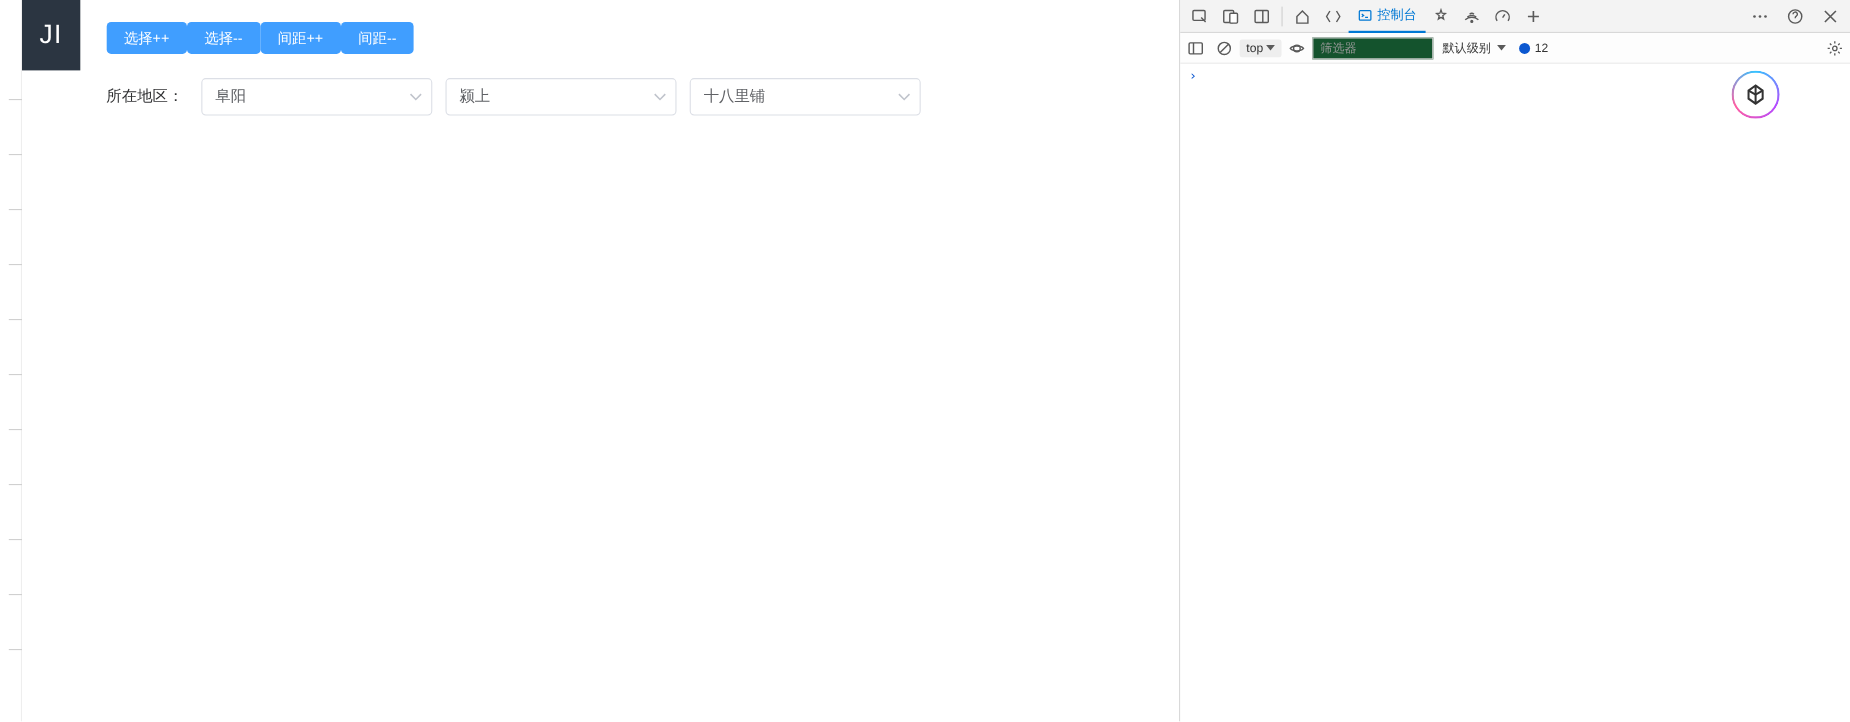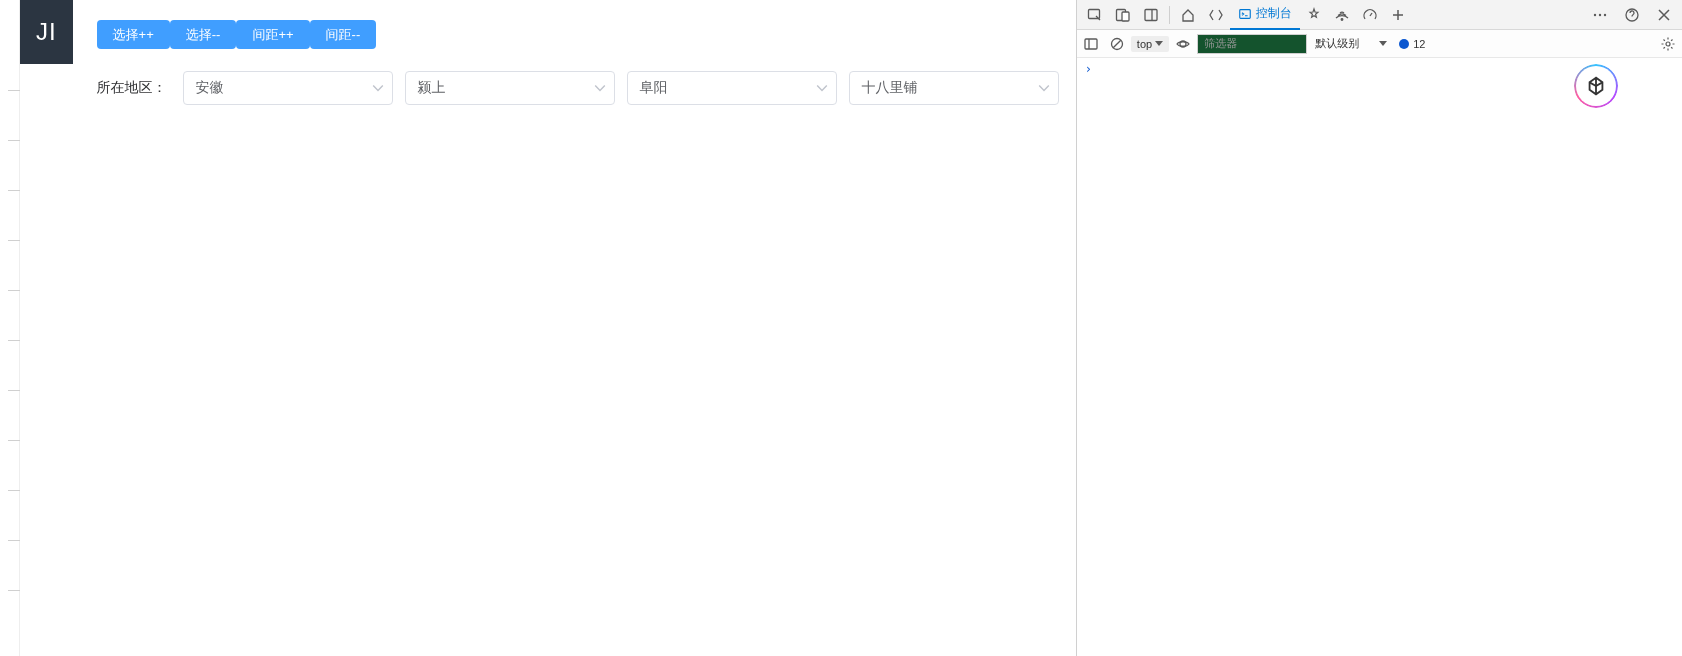--- a/index.html
+++ b/index.html
@@ -32,21 +32,21 @@
 .dt-iconbtn svg { width:16px; height:16px; }
 .dt-sep { width:1px; height:18px; background:#cfcfcf; margin:0 4px; }
 .dt-tab { display:flex; align-items:center; gap:4px; height:28px; padding:0 8px; color:#5a5a5a; cursor:pointer; }
 .dt-tab.active { color:#0078d4; border-bottom:2px solid #0078d4; height:30px; }
 .dt-spacer { flex:1; }
 .dt-right-ctrls { display:flex; align-items:center; gap:4px; position:absolute; right:4px; }
 
 .dt-toolbar { height:28px; display:flex; align-items:center; border-bottom:1px solid #e8e8e8; padding:0 2px; gap:2px; background:#fdfdfd; }
 .dt-toolbar .ctx { display:flex; align-items:center; gap:3px; padding:2px 6px; background:#eee; border-radius:2px; font-size:11px; cursor:pointer; }
 .dt-toolbar .filter { flex:0 0 auto; width:110px; height:20px; border:1px solid #d0d0d0; background:#14532d; font-size:11px; padding:0 6px; color:#888; display:flex; align-items:center; }
-.dt-toolbar .level { display:flex; align-items:center; gap:20px; font-size:11px; padding:0 6px; cursor:pointer; }
+.dt-toolbar .level { display:flex; align-items:center; gap:6px; font-size:11px; padding:0 6px; cursor:pointer; }
 .dt-toolbar .issue { display:flex; align-items:center; gap:4px; font-size:11px; padding:0 4px; cursor:pointer; }
 .issue-dot { width:10px; height:10px; border-radius:50%; background:#0b57d0; display:inline-block; }
 
 .dt-console { flex:1; background:#fff; padding:4px 8px; color:#0b57d0; position:relative; }
 .dt-console .prompt { color:#0b57d0; font-size:12px; font-family:Consolas,monospace; }
 
 .gear-right { position:absolute; right:0; top:1px; width:24px; height:24px; display:flex; align-items:center; justify-content:center; color:#5a5a5a; cursor:pointer; }
 
 
 .sf-badge { position:absolute; right:64px; top:64px; width:44px; height:44px; border-radius:50%; background:#fff; border:2px solid transparent; display:flex; align-items:center; justify-content:center; cursor:pointer; box-shadow:0 0 0 2px rgba(0,0,0,0); }
@@ -83,48 +83,40 @@
       <div class="btn-row">
         <button class="btn">选择++</button>
         <button class="btn">选择--</button>
         <button class="btn">间距++</button>
         <button class="btn">间距--</button>
       </div>
 
       <div class="region-row">
         <span class="region-label">所在地区：</span>
 
+
         <div class="select">
-          <span>安徽</span>
+          <span>阜阳</span>
           <span class="chev">
             <svg viewBox="0 0 10 10">
                 <path d="M1 3l4 4 4-4" stroke="#c0c4cc" stroke-width="1.2" fill="none"></path>
               </svg>
           </span>
         </div>
 
         <div class="select">
           <span>颍上</span>
           <span class="chev">
             <svg viewBox="0 0 10 10">
                 <path d="M1 3l4 4 4-4" stroke="#c0c4cc" stroke-width="1.2" fill="none"></path>
               </svg>
           </span>
         </div>
 
         <div class="select">
-          <span>阜阳</span>
-          <span class="chev">
-            <svg viewBox="0 0 10 10">
-                <path d="M1 3l4 4 4-4" stroke="#c0c4cc" stroke-width="1.2" fill="none"></path>
-              </svg>
-          </span>
-        </div>
-
-        <div class="select">
           <span>十八里铺</span>
           <span class="chev">
             <svg viewBox="0 0 10 10">
                 <path d="M1 3l4 4 4-4" stroke="#c0c4cc" stroke-width="1.2" fill="none"></path>
               </svg>
           </span>
         </div>
       </div>
 
     </div>

